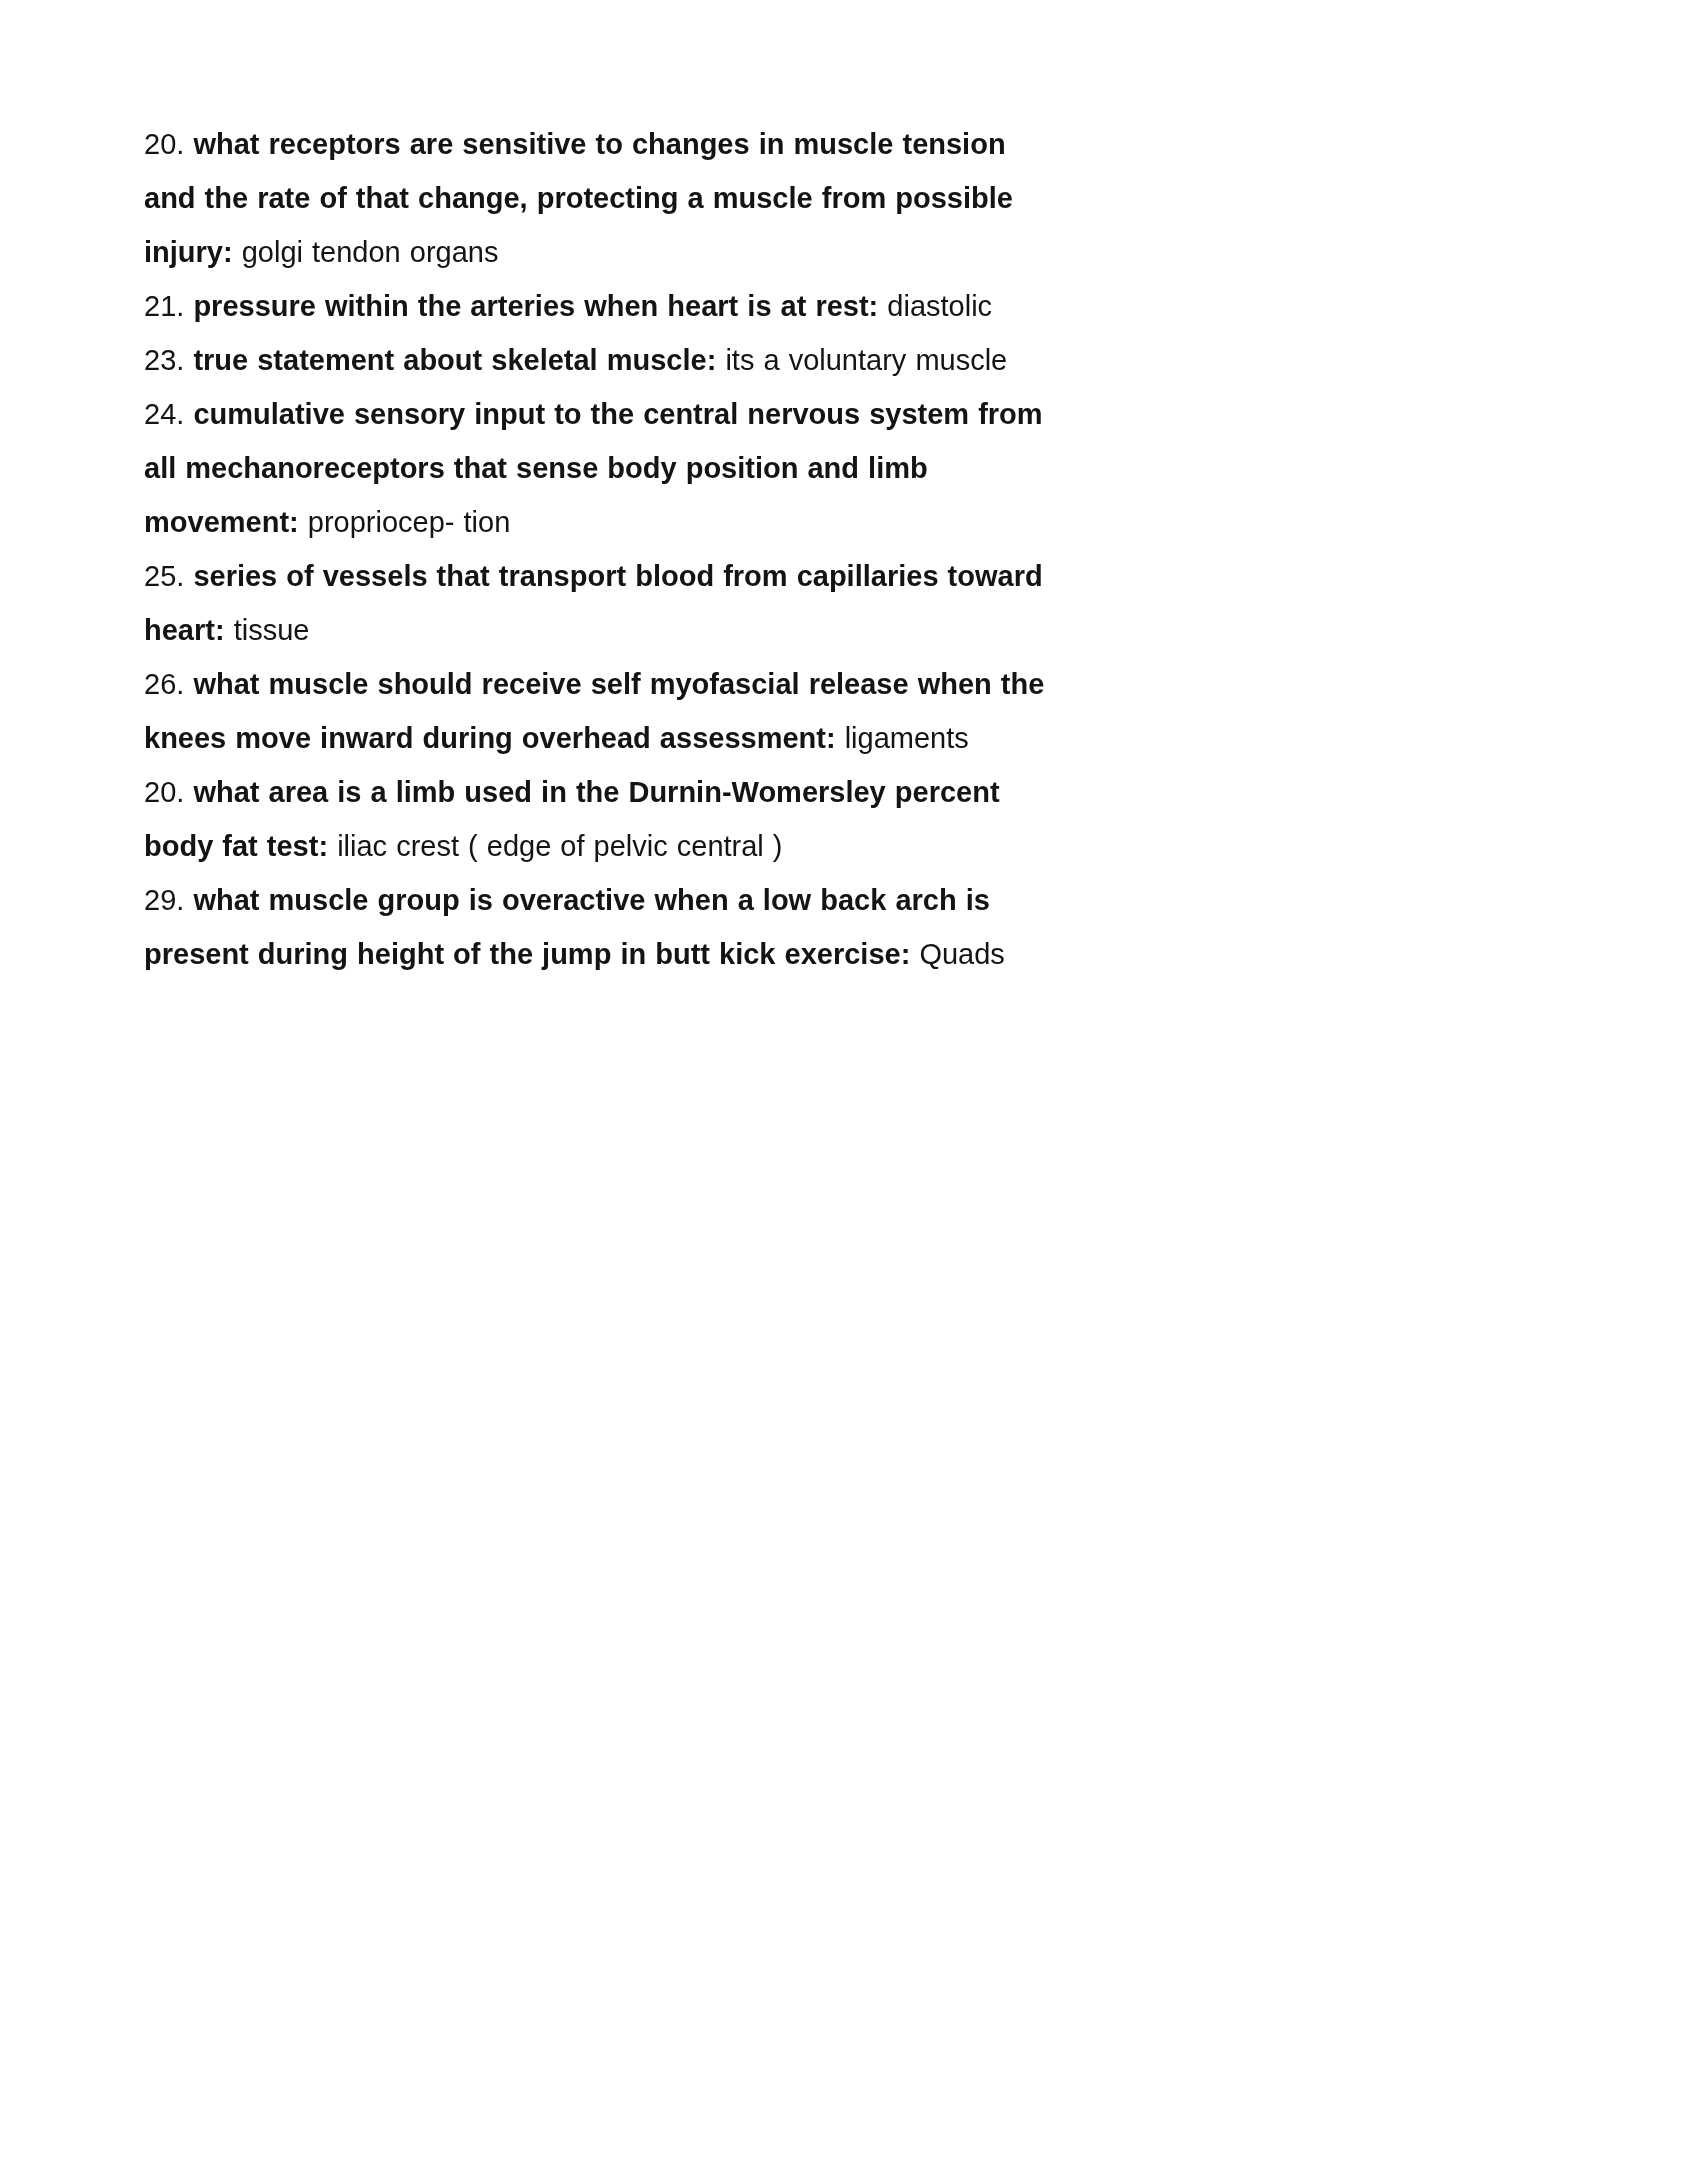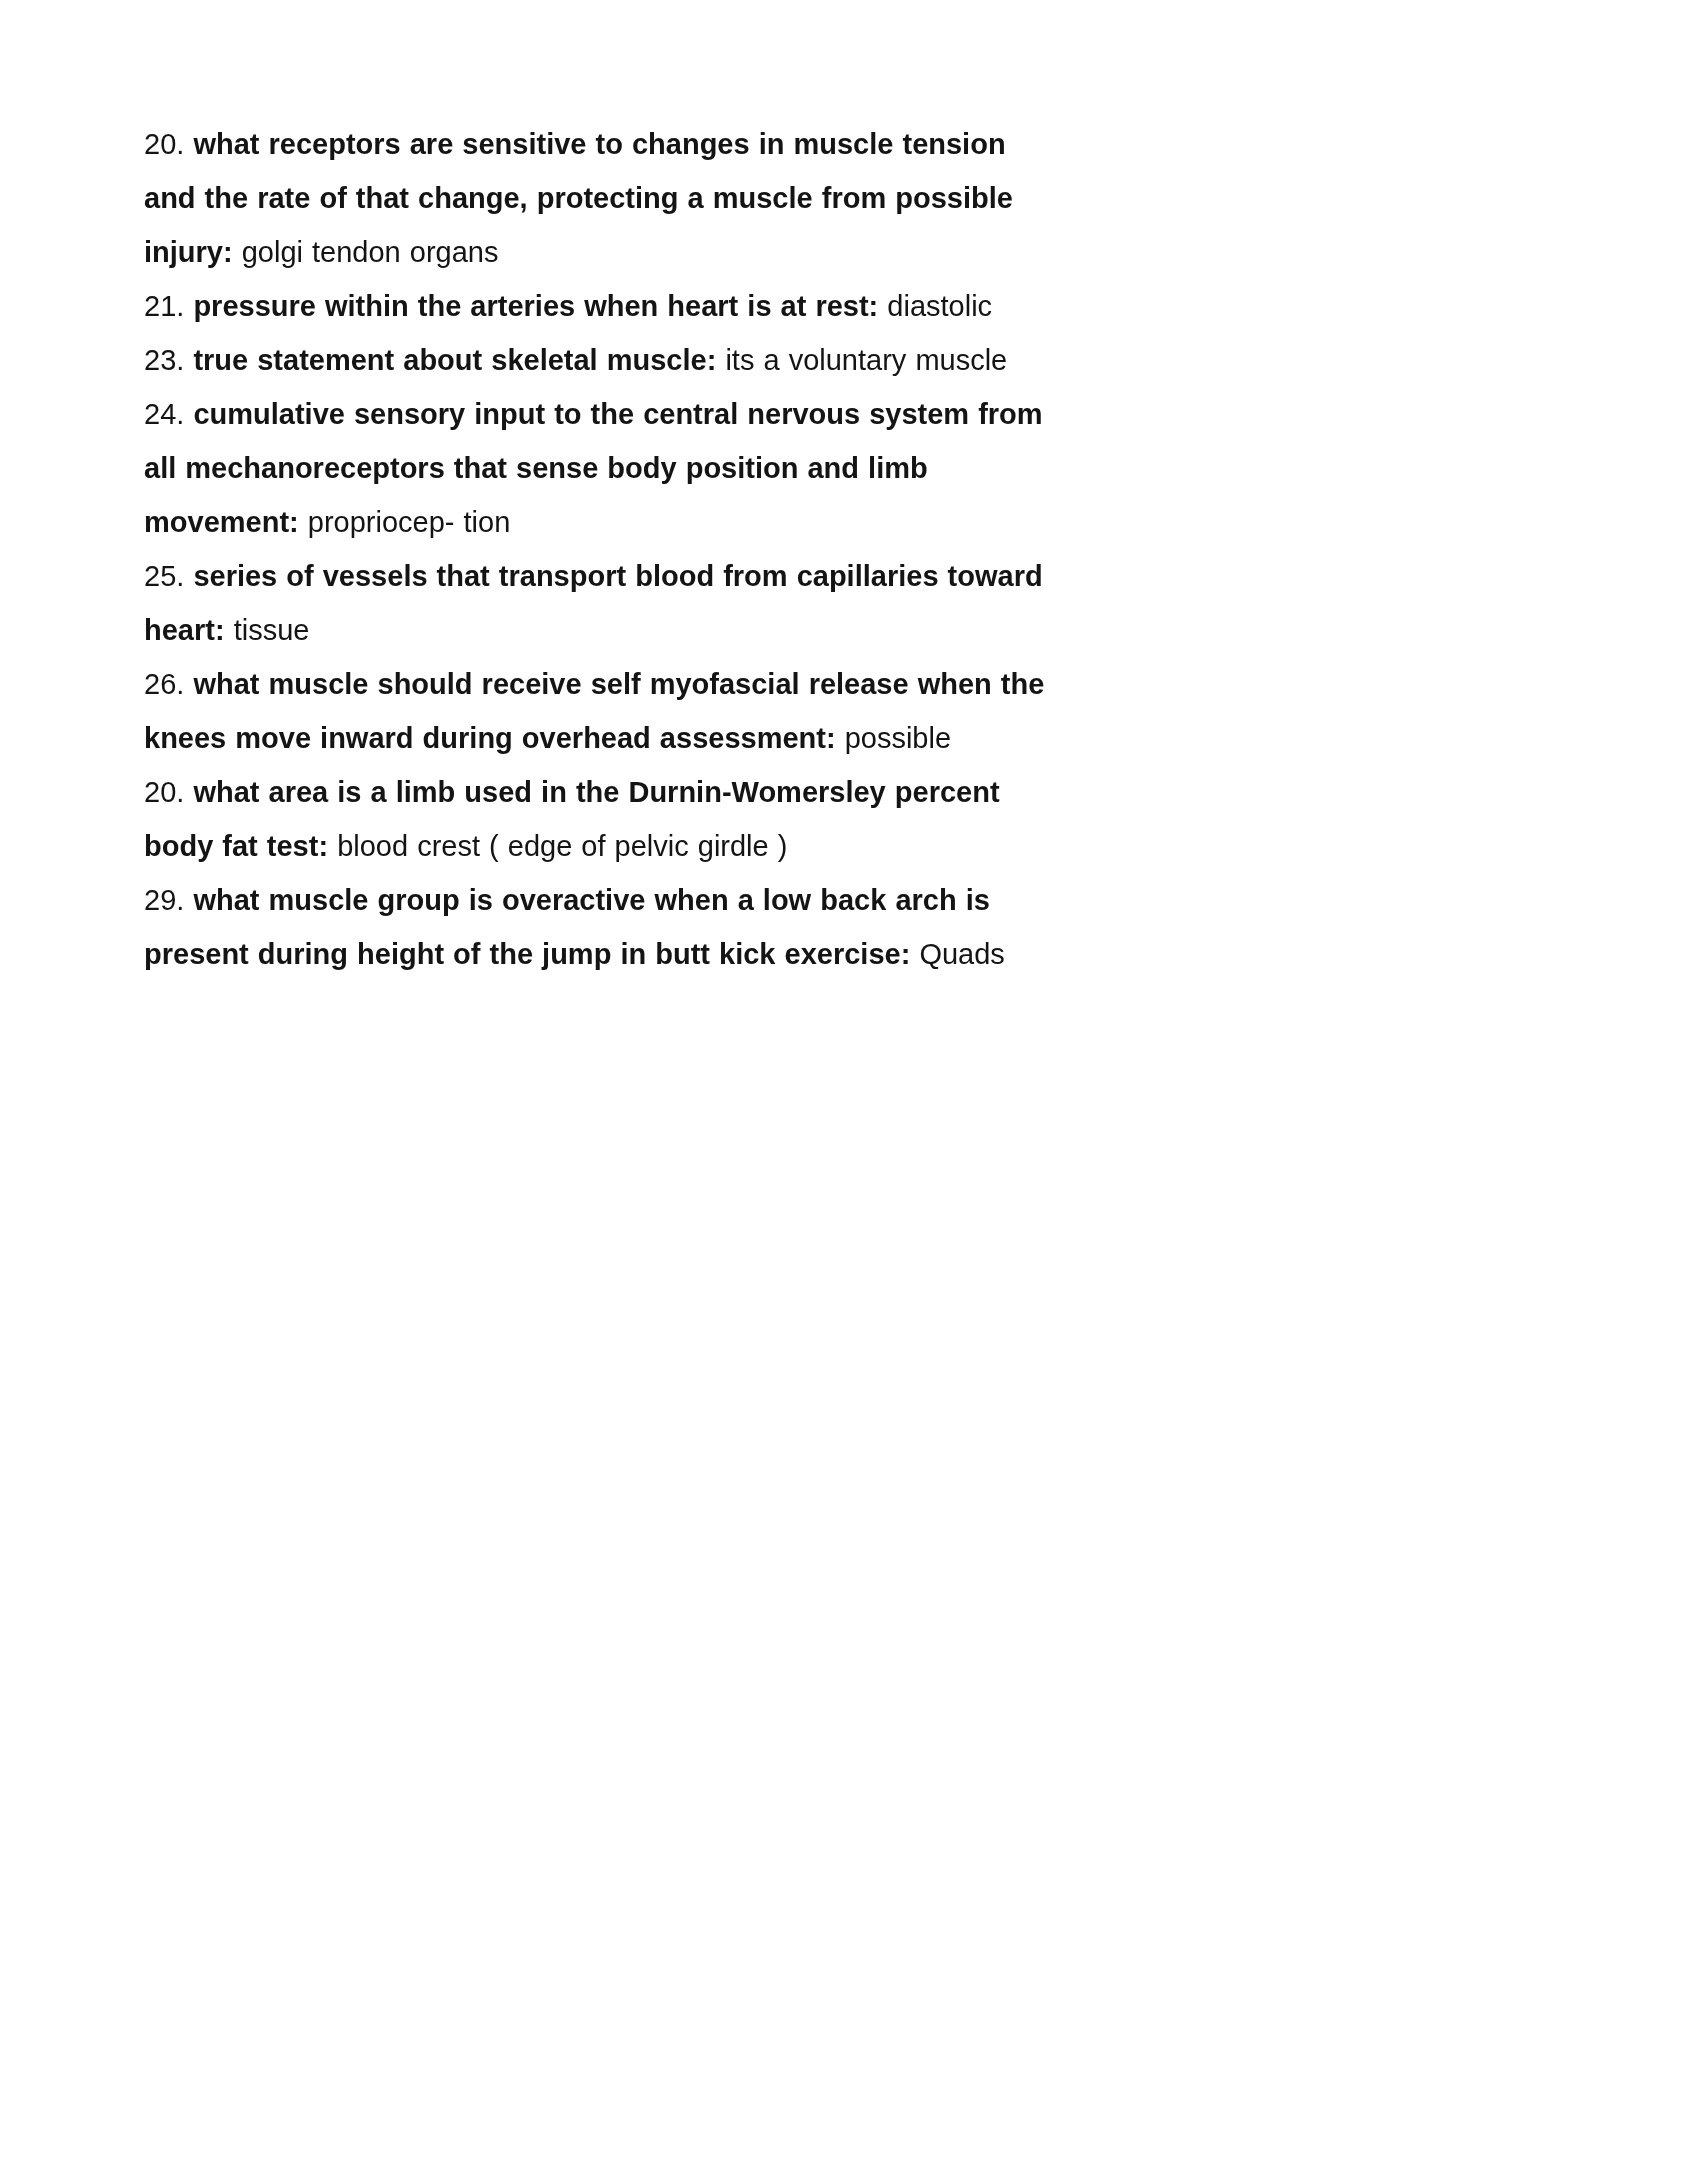--- a/index.html
+++ b/index.html
@@ -47,21 +47,21 @@
 
   <p class="qa-item"><span class="num">21.</span> <span class="question">pressure within the arteries when heart is at rest:</span> <span class="answer">diastolic</span></p>
 
 
   <p class="qa-item"><span class="num">23.</span> <span class="question">true statement about skeletal muscle:</span> <span class="answer">its a voluntary muscle</span></p>
 
   <p class="qa-item"><span class="num">24.</span> <span class="question">cumulative sensory input to the central nervous system from all mechanoreceptors that sense body position and limb movement:</span> <span class="answer">propriocep- tion</span></p>
 
   <p class="qa-item"><span class="num">25.</span> <span class="question">series of vessels that transport blood from capillaries toward heart:</span> <span class="answer">tissue</span></p>
 
-  <p class="qa-item"><span class="num">26.</span> <span class="question">what muscle should receive self myofascial release when the knees move inward during overhead assessment:</span> <span class="answer">possible</span></p>
+  <p class="qa-item"><span class="num">26.</span> <span class="question">what muscle should receive self myofascial release when the knees move inward during overhead assessment:</span> <span class="answer">ligaments</span></p>
 
-  <p class="qa-item"><span class="num">20.</span> <span class="question">what area is a limb used in the Durnin-Womersley percent body fat test:</span> <span class="answer">blood crest ( edge of pelvic girdle )</span></p>
+  <p class="qa-item"><span class="num">20.</span> <span class="question">what area is a limb used in the Durnin-Womersley percent body fat test:</span> <span class="answer">iliac crest ( edge of pelvic central )</span></p>
 
 
   <p class="qa-item"><span class="num">29.</span> <span class="question">what muscle group is overactive when a low back arch is present during height of the jump in butt kick exercise:</span> <span class="answer">Quads</span></p>
 
 </div>
 
 
 </body></html>

